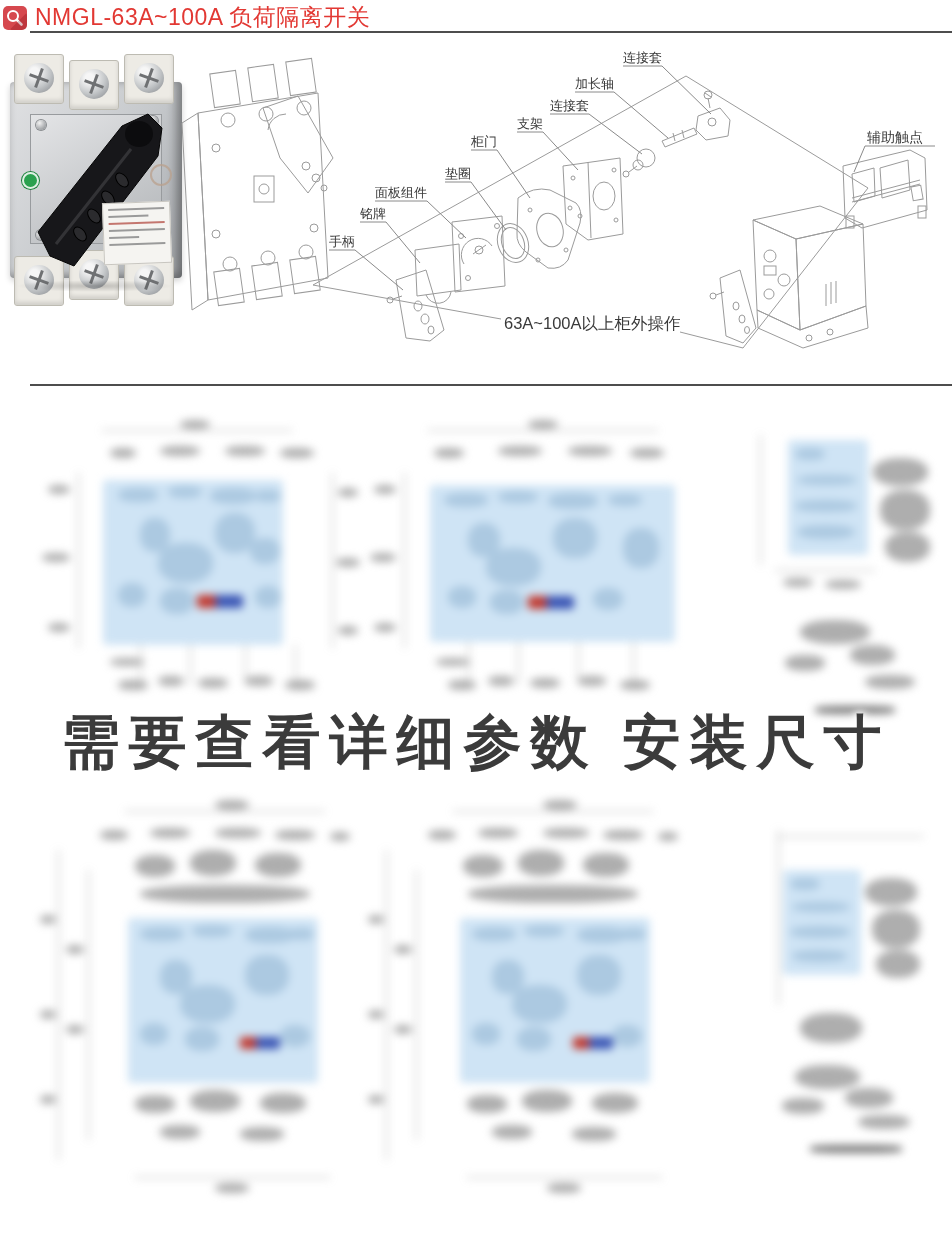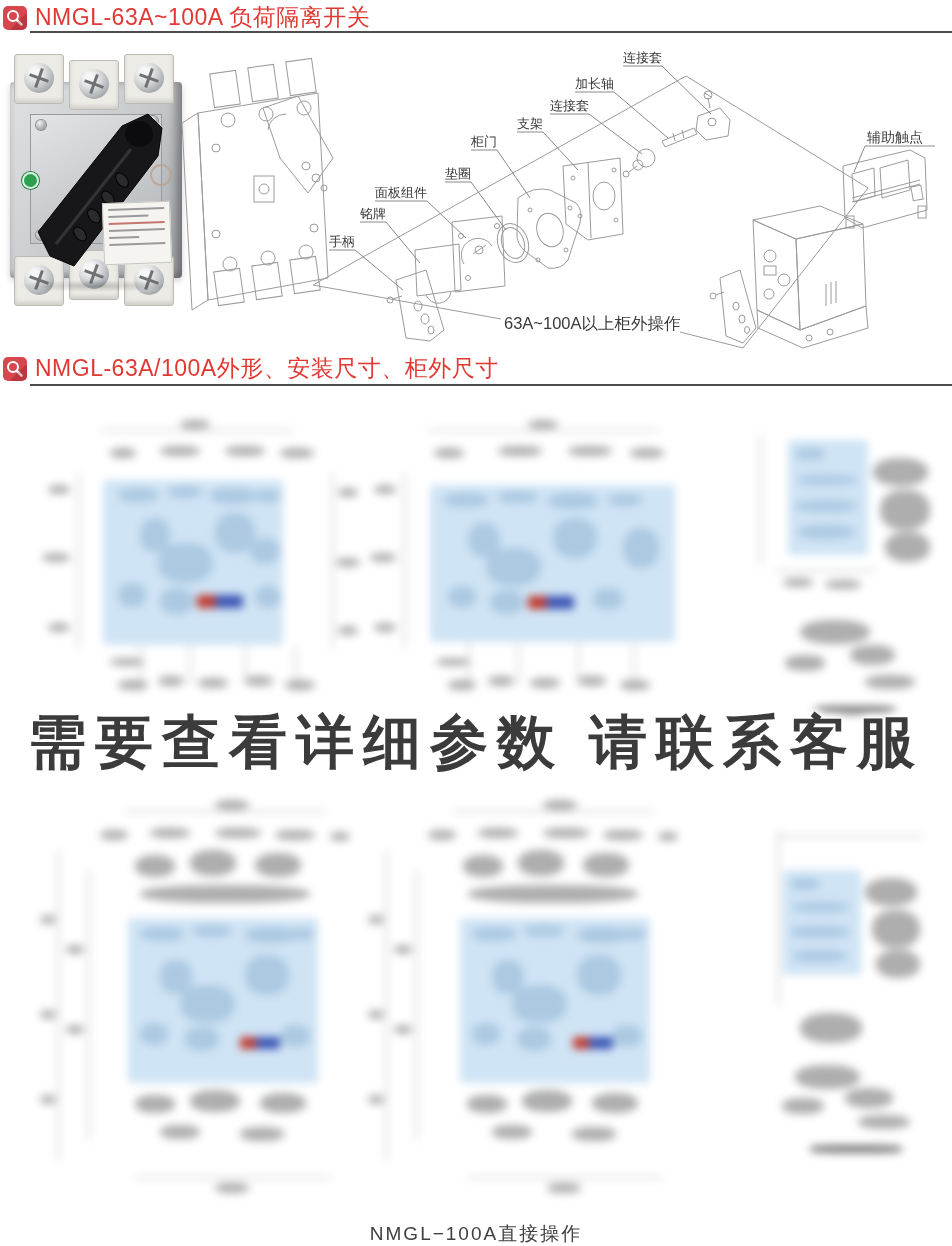--- a/index.html
+++ b/index.html
@@ -266,29 +266,20 @@
       <text class="lbl" x="303" y="108">柜门</text>
       <text class="lbl" x="277" y="140">垫圈</text>
       <text class="lbl" x="207" y="159">面板组件</text>
       <text class="lbl" x="192" y="180">铭牌</text>
       <text class="lbl" x="161" y="208">手柄</text>
       <text class="lbl lbl-big" x="699" y="104">辅助触点</text>
       <text class="cap" x="336" y="291">63A~100A以上柜外操作</text>
     </svg>
   </div>
 
-  <div class="sec-head" style="top:353px;">
-    <span class="sec-icon">
-      <svg width="24" height="24" viewBox="0 0 24 24">
-        <circle cx="10" cy="10" r="5" fill="none" stroke="#ffffff" stroke-width="2"></circle>
-        <line x1="13.8" y1="13.8" x2="18.5" y2="18.5" stroke="#ffffff" stroke-width="2.6" stroke-linecap="round"></line>
-      </svg>
-    </span>
-    <span class="sec-title">NMGL-63A/100A外形、安装尺寸、柜外尺寸</span>
-  </div>
   <div class="sec-line" style="top:384px;"></div>
 
   <div class="fig" style="left:40px;top:418px;width:310px;height:290px;">
     <div class="fb">
       <div class="gl" style="left:62px;top:12px;width:190px;height:1px;"></div>
       <div class="gs" style="left:140px;top:2px;width:30px;height:9px;"></div>
       <div class="gs" style="left:70px;top:30px;width:26px;height:10px;"></div>
       <div class="gs" style="left:120px;top:28px;width:40px;height:10px;"></div>
       <div class="gs" style="left:185px;top:28px;width:40px;height:10px;"></div>
       <div class="gs" style="left:240px;top:30px;width:34px;height:10px;"></div>
@@ -379,21 +370,21 @@
       <div class="gs" style="left:28px;top:158px;width:30px;height:9px;"></div>
       <div class="gs" style="left:70px;top:160px;width:36px;height:9px;"></div>
       <div class="gs" style="left:45px;top:200px;width:70px;height:24px;"></div>
       <div class="gs" style="left:95px;top:225px;width:45px;height:20px;"></div>
       <div class="gs" style="left:30px;top:235px;width:40px;height:16px;"></div>
       <div class="gs" style="left:110px;top:255px;width:50px;height:14px;"></div>
       <div class="dk" style="left:60px;top:286px;width:80px;height:8px;"></div>
     </div>
   </div>
 
-  <div class="overlay">需要查看详细参数 请联系客服</div>
+  <div class="overlay">需要查看详细参数 安装尺寸</div>
 
   <div class="fig" style="left:40px;top:795px;width:325px;height:400px;">
     <div class="fb">
       <div class="gl" style="left:85px;top:16px;width:200px;height:1px;"></div>
       <div class="gs" style="left:175px;top:5px;width:34px;height:10px;"></div>
       <div class="gs" style="left:60px;top:35px;width:28px;height:10px;"></div>
       <div class="gs" style="left:110px;top:33px;width:40px;height:10px;"></div>
       <div class="gs" style="left:175px;top:33px;width:46px;height:10px;"></div>
       <div class="gs" style="left:235px;top:35px;width:40px;height:10px;"></div>
       <div class="gs" style="left:290px;top:37px;width:20px;height:9px;"></div>
@@ -486,15 +477,14 @@
       <div class="gs" style="left:126px;top:120px;width:44px;height:28px;"></div>
       <div class="gs" style="left:50px;top:183px;width:62px;height:30px;"></div>
       <div class="gs" style="left:45px;top:235px;width:65px;height:24px;"></div>
       <div class="gs" style="left:95px;top:258px;width:48px;height:20px;"></div>
       <div class="gs" style="left:32px;top:268px;width:42px;height:16px;"></div>
       <div class="gs" style="left:108px;top:285px;width:52px;height:14px;"></div>
       <div class="dk" style="left:60px;top:315px;width:92px;height:8px;"></div>
     </div>
   </div>
 
-  <div class="footer-cap">NMGL−100A直接操作</div>
 
 </div>
 
 </body></html>

